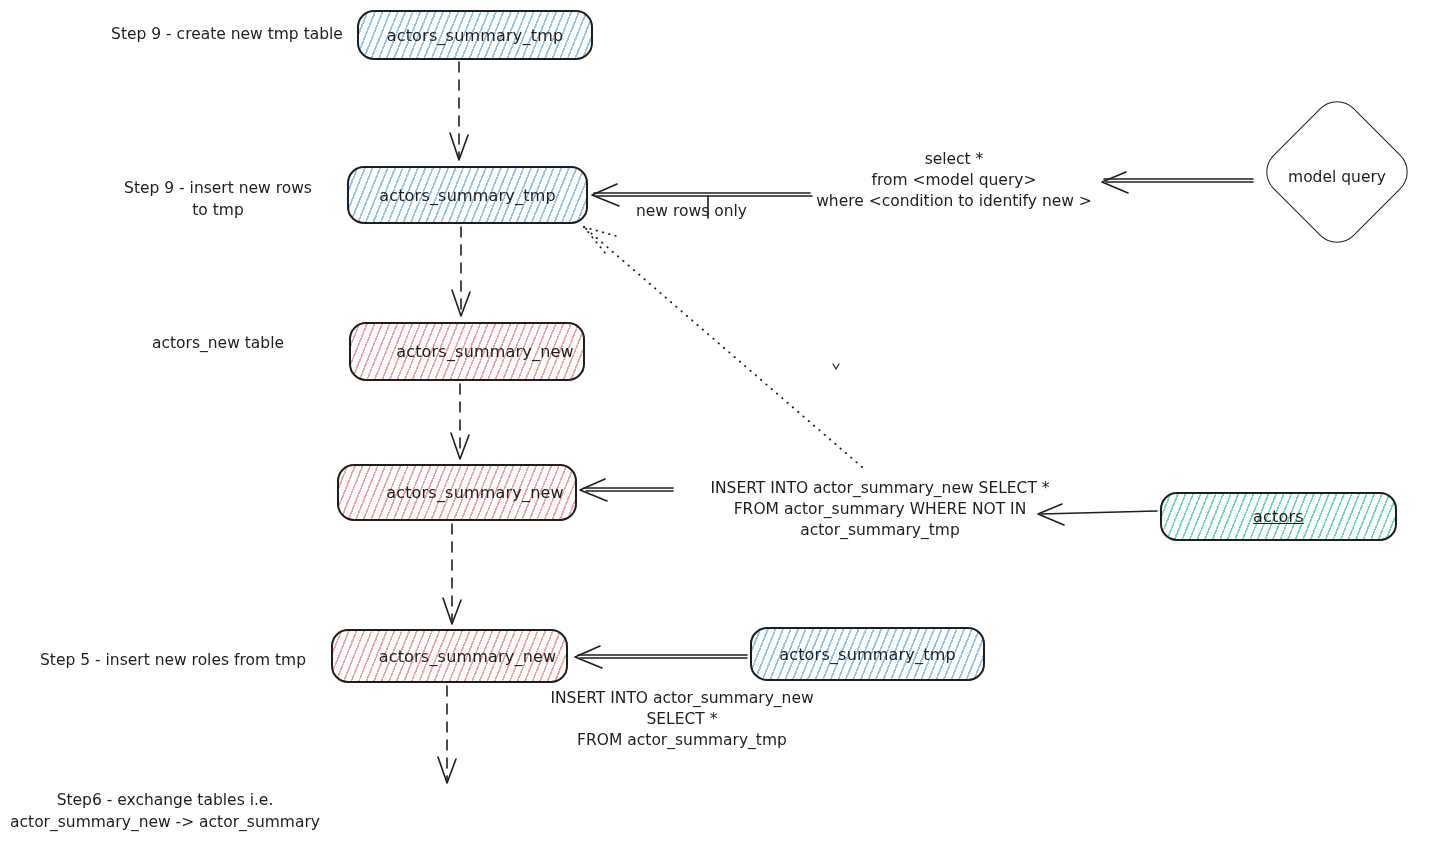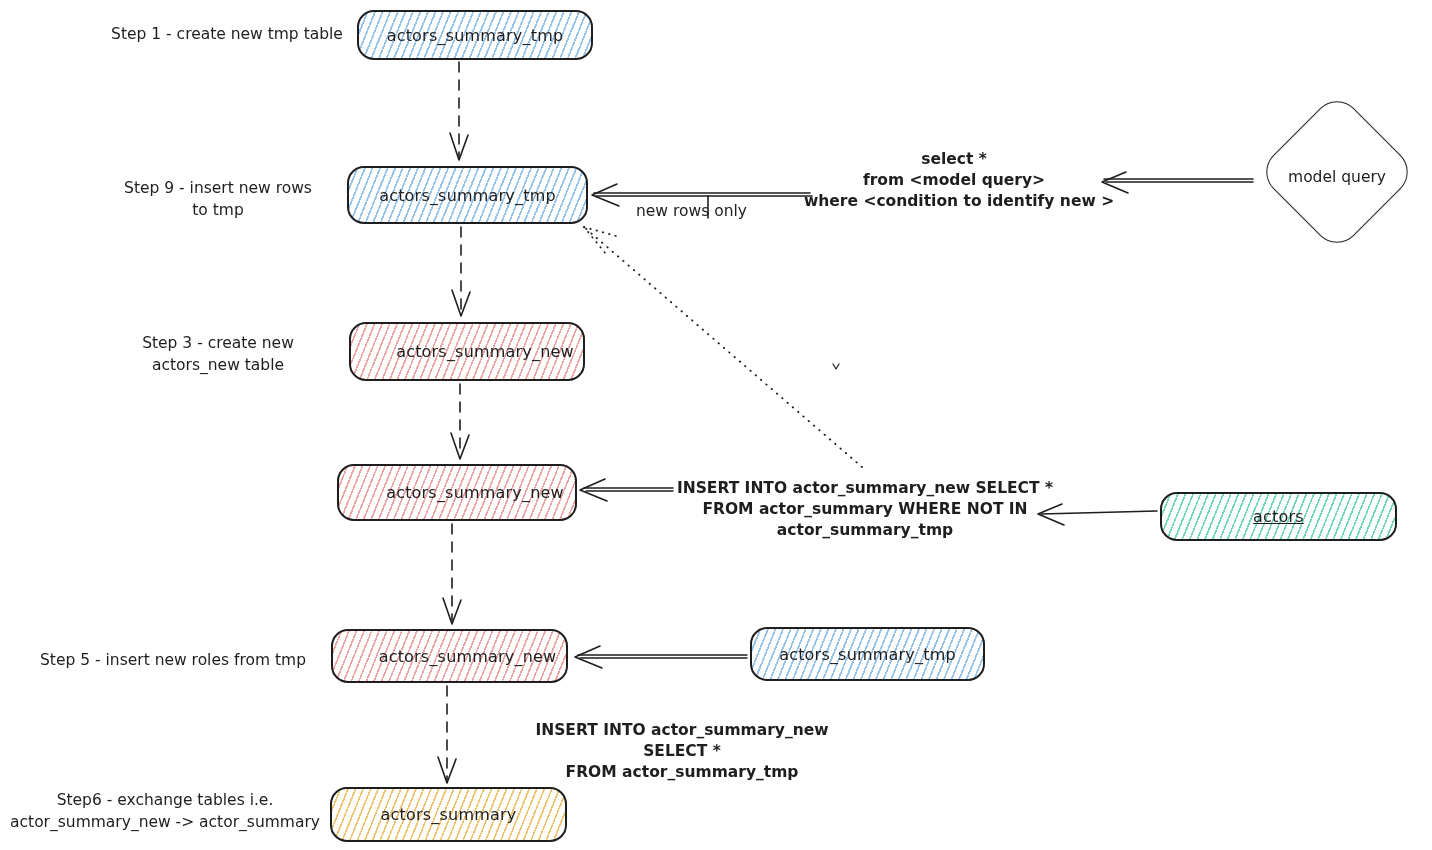--- a/index.html
+++ b/index.html
@@ -34,21 +34,21 @@
     background:#fff;
     transform:rotate(45deg);
   }
   .note{
     position:absolute;
     font-size:15.5px;
     line-height:22px;
     text-align:center;
     white-space:nowrap;
   }
-  .note.sql{line-height:21px;font-weight:bold;}
+  .note.sql{line-height:21px;}
 </style>
 </head>
 <body>
 
 <div id="canvas">
 
   <svg class="connector-layer" width="1432" height="850" viewBox="0 0 1432 850">
     <g class="ink" stroke-width="1.6">
 
       <path d="M459 62 V157" stroke-dasharray="10 8"></path>
@@ -106,42 +106,38 @@
   </div>
 
   <div class="box hatch-pink" style="left:331px;top:629px;width:237px;height:54px">
     <span>actors_summary_new</span>
   </div>
 
   <div class="box hatch-blue" style="left:750px;top:627px;width:235px;height:54px">
     <span>actors_summary_tmp</span>
   </div>
 
-  <div class="box hatch-yellow" style="left:330px;top:787px;width:237px;height:55px">
-    <span>actors_summary</span>
-  </div>
 
   <div class="box hatch-green" style="left:1160px;top:492px;width:237px;height:49px">
     <span>actors</span>
   </div>
 
   <div class="diamond" style="left:1280px;top:115px;width:114px;height:114px"></div>
   <div class="note" style="left:1267px;top:166px;width:140px">
     <div>model query</div>
   </div>
 
   <div class="note" style="left:94px;top:23px;width:266px">
-    <div>Step 1 - create new tmp table</div>
+    <div>Step 9 - create new tmp table</div>
   </div>
   <div class="note" style="left:98px;top:177px;width:240px">
     <div>Step 9 - insert new rows</div>
     <div>to tmp</div>
   </div>
   <div class="note" style="left:98px;top:332px;width:240px">
-    <div>Step 3 - create new</div>
     <div>actors_new table</div>
   </div>
   <div class="note" style="left:73px;top:478px;width:260px">
   </div>
   <div class="note" style="left:28px;top:649px;width:290px">
     <div>Step 5 - insert new roles from tmp</div>
   </div>
   <div class="note" style="left:0px;top:789px;width:330px">
     <div>Step6 - exchange tables i.e.</div>
     <div>actor_summary_new -&gt; actor_summary</div>
@@ -150,25 +146,25 @@
   <div class="note sql" style="left:804px;top:149px;width:300px">
     <div>select *</div>
     <div>from &lt;model query&gt;</div>
     <div>where &lt;condition to identify new &gt;</div>
   </div>
 
   <div class="note" style="left:636px;top:200px;width:108px">
     <div>new rows only</div>
   </div>
 
-  <div class="note sql" style="left:675px;top:478px;width:380px">
+  <div class="note sql" style="left:690px;top:478px;width:380px">
     <div>INSERT INTO actor_summary_new SELECT *</div>
     <div>FROM actor_summary WHERE NOT IN</div>
     <div>actor_summary_tmp</div>
   </div>
 
-  <div class="note sql" style="left:532px;top:720px;width:300px">
+  <div class="note sql" style="left:532px;top:688px;width:300px">
     <div>INSERT INTO actor_summary_new</div>
     <div>SELECT *</div>
     <div>FROM actor_summary_tmp</div>
   </div>
 
 </div>
 
 </body></html>

